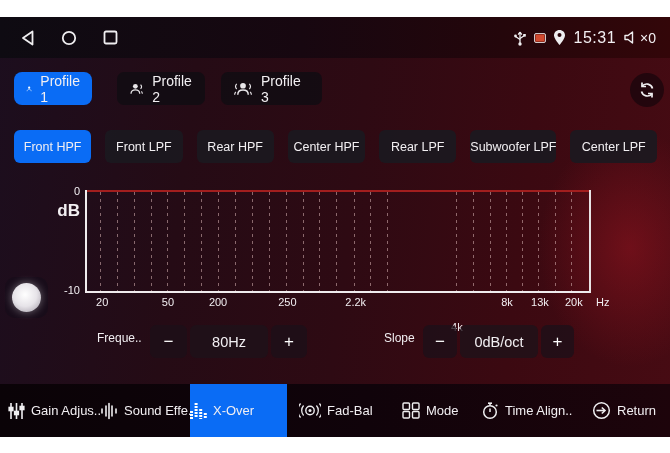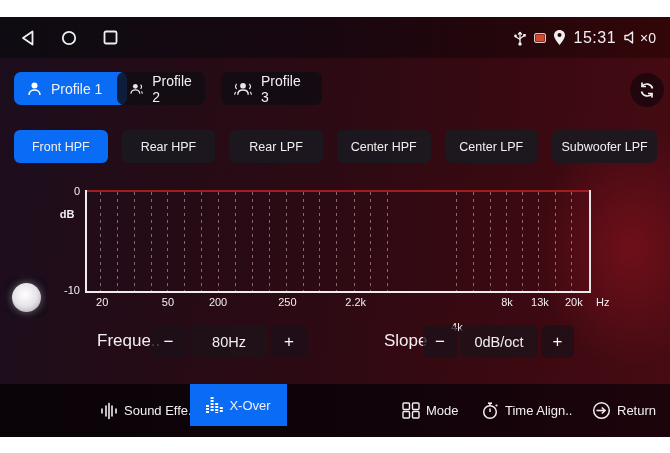--- a/index.html
+++ b/index.html
@@ -57,39 +57,39 @@
     position:absolute; left:85px; top:190px; width:506px; height:103px;
     border-left:2px solid #f0ecee; border-bottom:2px solid #f0ecee; border-right:2px solid #e8e2e4;
   }
   .gridline {
     position:absolute; top:2px; bottom:0; width:1px;
     background:repeating-linear-gradient(to bottom, rgba(219,182,182,0.55) 0 3px, rgba(0,0,0,0) 3px 7px);
   }
   .curve { position:absolute; left:0; right:0; top:0; height:2px; }
   .ylab { position:absolute; font-size:11px; text-align:right; }
   .ylab-0 { left:58px; top:185px; width:22px; }
-  .ylab-db { left:54px; top:208px; width:26px; font-weight:700; font-size:11px;text-align:center; }
+  .ylab-db { left:54px; top:201px; width:26px; font-weight:700; font-size:17px; }
   .ylab-min10 { left:50px; top:284px; width:30px; }
   .xticks { position:absolute; left:85px; top:296px; width:506px; height:14px; }
   .xtick { position:absolute; transform:translateX(-50%); font-size:11px; white-space:nowrap; }
   .hz-label { position:absolute; left:596px; top:296px; font-size:11px; }
 
   
   .knob-box {
     position:absolute; left:5px; top:277px; width:43px; height:41px; border-radius:10px;
     background:rgba(24,13,26,0.85); display:flex; align-items:center; justify-content:center; cursor:pointer;
   }
   .knob-ball {
     width:29px; height:29px; border-radius:50%;
     background:radial-gradient(circle at 45% 40%, #ffffff 0%, #e6e3e8 50%, #aba5b0 90%);
     box-shadow:0 0 9px rgba(255,255,255,0.4);
   }
 
   
-  .ctl-label { position:absolute; top:331px; font-size:17px;text-align:right; }
+  .ctl-label { position:absolute; top:331px; font-size:12px;text-align:right; }
   .ctl-btn {
     position:absolute; top:325px; height:33px; border-radius:6px;
     background:rgba(28,16,24,0.78); color:#fff; display:flex; align-items:center; justify-content:center;
     font-size:17px; cursor:pointer;
   }
   .ctl-value {
     position:absolute; top:325px; height:33px; border-radius:6px;
     background:rgba(30,18,26,0.78); display:flex; align-items:center; justify-content:center;
     font-size:14.5px;
   }
@@ -97,22 +97,22 @@
   
   .bottombar {
     position:absolute; left:0; top:384px; width:670px; height:53px;
     background:linear-gradient(90deg,#0a0307 0%, #10030a 55%, #1d040b 100%);
   }
   .bnav-item {
     position:absolute; top:0; height:53px; display:flex; align-items:center; gap:6px;
     font-size:13px; white-space:nowrap; cursor:pointer;
   }
   .bnav-cell-active {
-    position:absolute; left:190px; top:0; width:97px; height:42px; background:#0a6cf5;
-    display:flex; align-items:center; justify-content:center; gap:6px; font-size:13px; cursor:pointer;
+    position:absolute; left:190px; top:0; width:97px; height:53px; background:#0a6cf5;
+    display:flex; align-items:center; gap:6px; font-size:13px; cursor:pointer;
   }
   svg { display:block; }
 </style>
 </head>
 <body>
 
 <div class="screen"></div>
 
 <div class="statusbar">
   <div class="nav-icons">
@@ -155,21 +155,21 @@
     <span class="time">15:31</span>
     <span class="vol-wrap">
       <svg width="16" height="15" viewBox="0 0 16 15">
         <path d="M2 5.5 h3 L9.5 2 v11 L5 9.5 H2 Z" fill="none" stroke="#efeef0" stroke-width="1.4" stroke-linejoin="round"></path>
       </svg>
       <span class="vol-suffix">×0</span>
     </span>
   </div>
 </div>
 
-<div class="pill active" style="left:14px; width:113px;">
+<div class="pill active" style="left:14px; width:78px;border-radius:8px;">
   <svg width="17" height="16" viewBox="0 0 17 16">
     <circle cx="8.5" cy="4.6" r="3" fill="#fff"></circle>
     <path d="M3 14 c0-3.2 2.5-5 5.5-5 s5.5 1.8 5.5 5" fill="none" stroke="#fff" stroke-width="1.5"></path>
   </svg>
   <span>Profile 1</span>
 </div>
 <div class="pill" style="left:117px; width:88px;">
   <svg width="19" height="16" viewBox="0 0 19 16">
     <circle cx="8" cy="4.6" r="3" fill="#e9e6e9"></circle>
     <path d="M2.5 14 c0-3.2 2.5-5 5.5-5 s5.5 1.8 5.5 5" fill="none" stroke="#e9e6e9" stroke-width="1.5"></path>
@@ -193,33 +193,36 @@
     <path d="M4.5 11.5 a6 6 0 0 0 10.5 2.2" fill="none" stroke="#efeef0" stroke-width="1.7"></path>
     <path d="M15 17.5 v-4 h-4" fill="none" stroke="#efeef0" stroke-width="1.7"></path>
   </svg>
 </div>
 
 <div class="filter-row">
   <div class="filter-tab active">
       <span>Front HPF</span>
     </div>
   <div class="filter-tab">
+      <span>Front LPF</span>
+    </div>
+  <div class="filter-tab">
       <span>Rear HPF</span>
     </div>
   <div class="filter-tab">
+      <span>Center HPF</span>
+    </div>
+  <div class="filter-tab">
       <span>Rear LPF</span>
     </div>
   <div class="filter-tab">
-      <span>Center HPF</span>
+      <span>Subwoofer LPF</span>
     </div>
   <div class="filter-tab">
       <span>Center LPF</span>
-    </div>
-  <div class="filter-tab">
-      <span>Subwoofer LPF</span>
     </div>
 </div>
 
 <span class="ylab ylab-0">0</span>
 <span class="ylab ylab-db">dB</span>
 <span class="ylab ylab-min10">-10</span>
 <div class="plot">
   <div class="curve" style="background: rgb(162, 30, 30);"></div>
 <div class="gridline" style="left: 2.6%;"></div>
     <div class="gridline" style="left: 5.9%;"></div>
@@ -269,20 +272,33 @@
 <div class="ctl-btn" style="left:150px; width:37px;">−</div>
 <div class="ctl-value" style="left:190px; width:78px;">80Hz</div>
 <div class="ctl-btn" style="left:271px; width:36px;">+</div>
 
 <span class="ctl-label" style="left:384px;">Slope</span>
 <div class="ctl-btn" style="left:423px; width:34px;">−</div>
 <div class="ctl-value" style="left:460px; width:78px;">0dB/oct</div>
 <div class="ctl-btn" style="left:541px; width:33px;">+</div>
 
 <div class="bottombar">
+  <div class="bnav-item" style="left:8px;">
+    <svg width="17" height="18" viewBox="0 0 17 18">
+      <g stroke="#efeef0" stroke-width="1.6">
+        <path d="M3 1 v4 M3 9 v8"></path>
+          <rect x="1.2" y="5.5" width="3.6" height="3" fill="#efeef0"></rect>
+        <path d="M8.5 1 v8 M8.5 13 v4"></path>
+          <rect x="6.7" y="9.5" width="3.6" height="3" fill="#efeef0"></rect>
+        <path d="M14 1 v3 M14 8 v9"></path>
+          <rect x="12.2" y="4.5" width="3.6" height="3" fill="#efeef0"></rect>
+      </g>
+    </svg>
+    <span>Gain Adjus..</span>
+  </div>
   <div class="bnav-item" style="left:100px;">
     <svg width="18" height="18" viewBox="0 0 18 18">
       <g stroke="#efeef0" stroke-width="1.6" stroke-linecap="round">
         <path d="M2 7 v4 M6 4 v10 M9 1.5 v15 M12 4 v10 M16 7 v4"></path>
       </g>
     </svg>
     <span>Sound Effe..</span>
   </div>
   <div class="bnav-cell-active">
     <svg width="17" height="16" viewBox="0 0 17 16">
@@ -298,20 +314,29 @@
         <rect x="9.2" y="6" width="3" height="2"></rect>
           <rect x="9.2" y="9" width="3" height="2"></rect>
           <rect x="9.2" y="12" width="3" height="2"></rect>
           <rect x="9.2" y="15" width="3" height="1"></rect>
         <rect x="13.8" y="10" width="3" height="2"></rect>
           <rect x="13.8" y="13" width="3" height="2"></rect>
       </g>
     </svg>
     <span>X-Over</span>
   </div>
+  <div class="bnav-item" style="left:299px;">
+    <svg width="22" height="17" viewBox="0 0 22 17">
+      <circle cx="11" cy="8.5" r="4.2" fill="none" stroke="#efeef0" stroke-width="1.4"></circle>
+      <circle cx="11" cy="8.5" r="1.5" fill="#efeef0"></circle>
+      <path d="M4.6 3.5 a7.5 7.5 0 0 0 0 10 M1.6 1.5 a10.5 10.5 0 0 0 0 14" fill="none" stroke="#efeef0" stroke-width="1.3"></path>
+      <path d="M17.4 3.5 a7.5 7.5 0 0 1 0 10 M20.4 1.5 a10.5 10.5 0 0 1 0 14" fill="none" stroke="#efeef0" stroke-width="1.3"></path>
+    </svg>
+    <span>Fad-Bal</span>
+  </div>
   <div class="bnav-item" style="left:402px;">
     <svg width="18" height="17" viewBox="0 0 18 17">
       <g fill="none" stroke="#efeef0" stroke-width="1.4">
         <rect x="1" y="1" width="6.5" height="6.5" rx="1"></rect>
         <rect x="10.5" y="1" width="6.5" height="6.5" rx="1"></rect>
         <rect x="1" y="9.5" width="6.5" height="6.5" rx="1"></rect>
         <rect x="10.5" y="9.5" width="6.5" height="6.5" rx="1"></rect>
       </g>
     </svg>
     <span>Mode</span>

